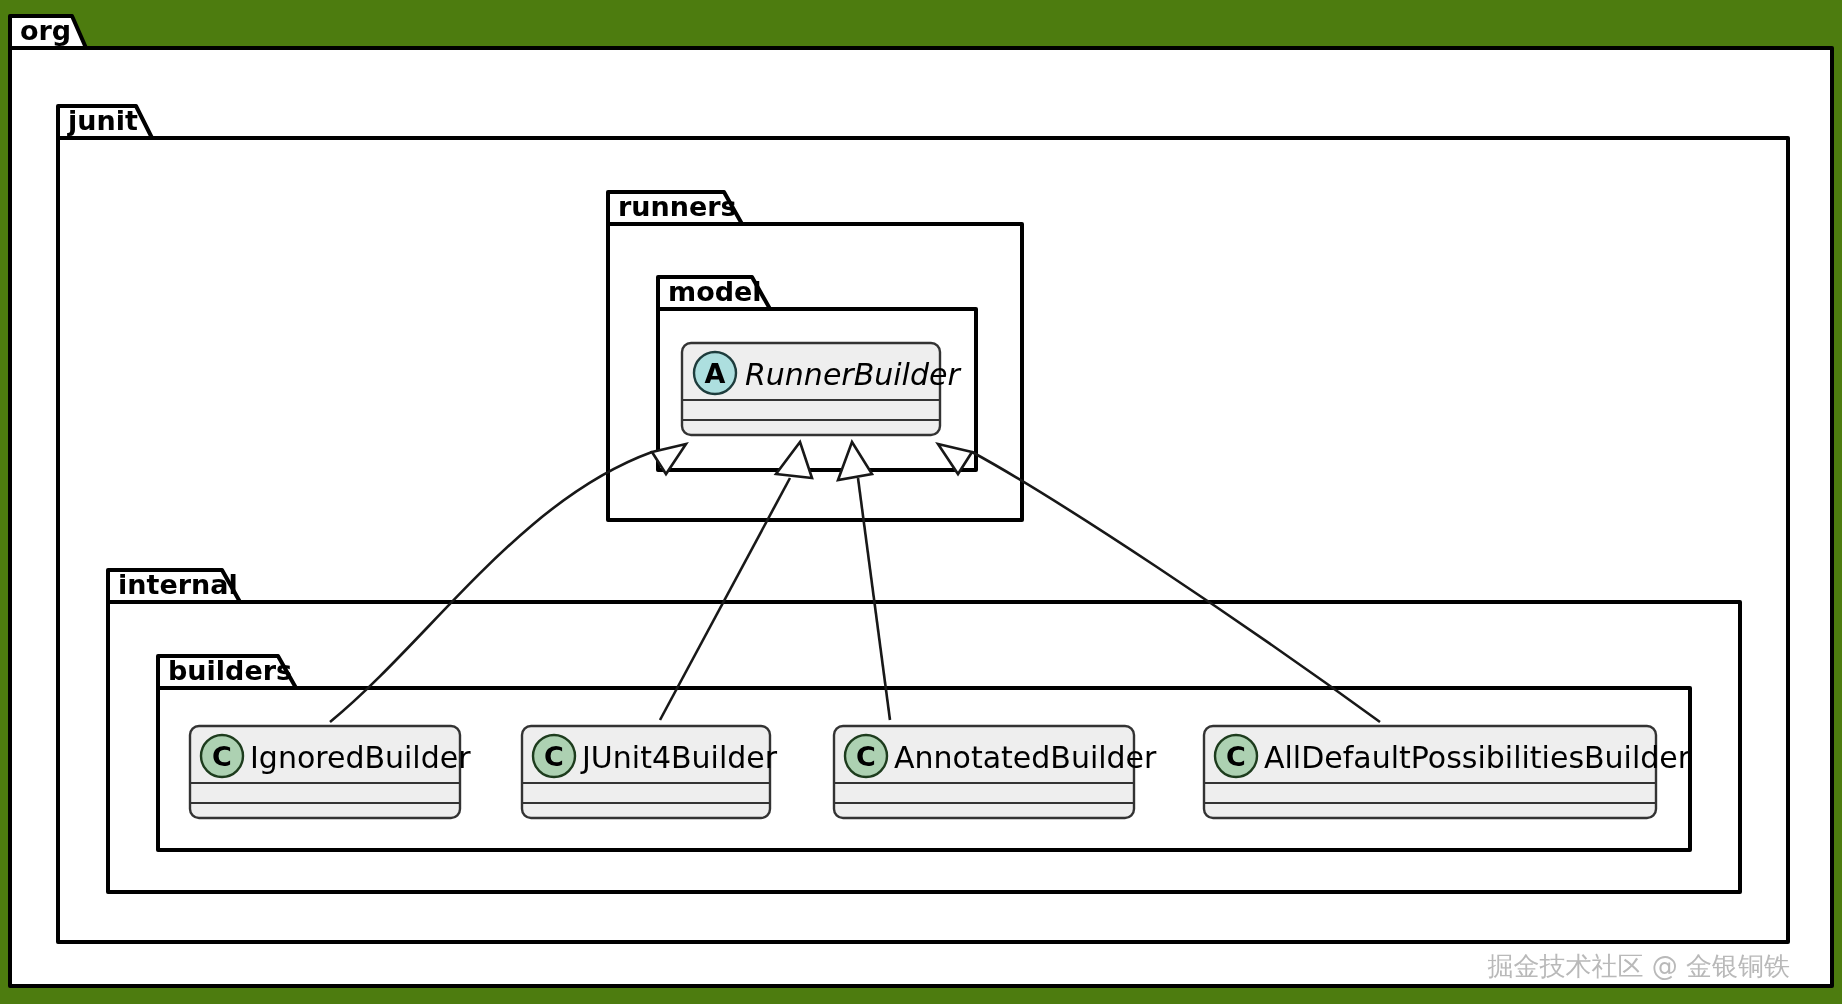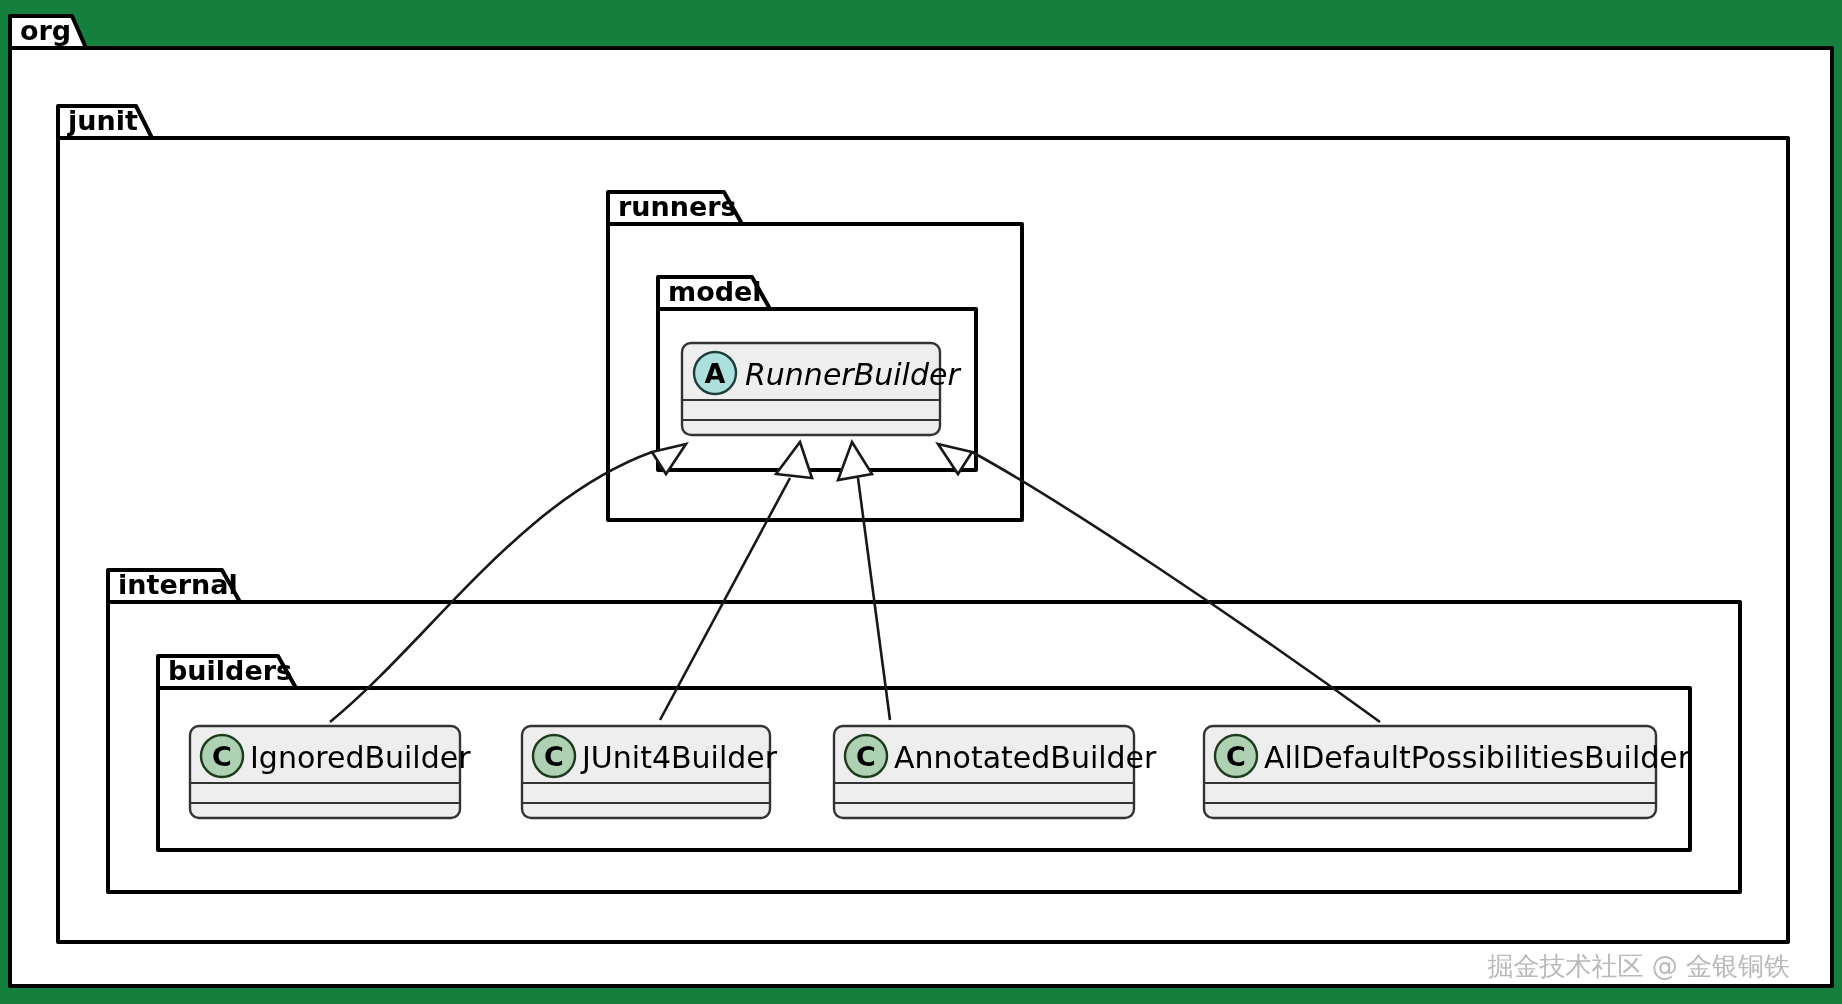--- a/index.html
+++ b/index.html
@@ -7,21 +7,21 @@
     padding: 0;
     background: #ffffff;
   }
   body {
     font-family: "DejaVu Sans", "Liberation Sans", sans-serif;
   }
   #diagram-root {
     position: relative;
     width: 1842px;
     height: 1004px;
-    background: #15803d;
+    background: #4d7c0f;
     overflow: hidden;
   }
   svg#uml-canvas {
     position: absolute;
     top: 0;
     left: 0;
     width: 1842px;
     height: 1004px;
     display: block;
   }

